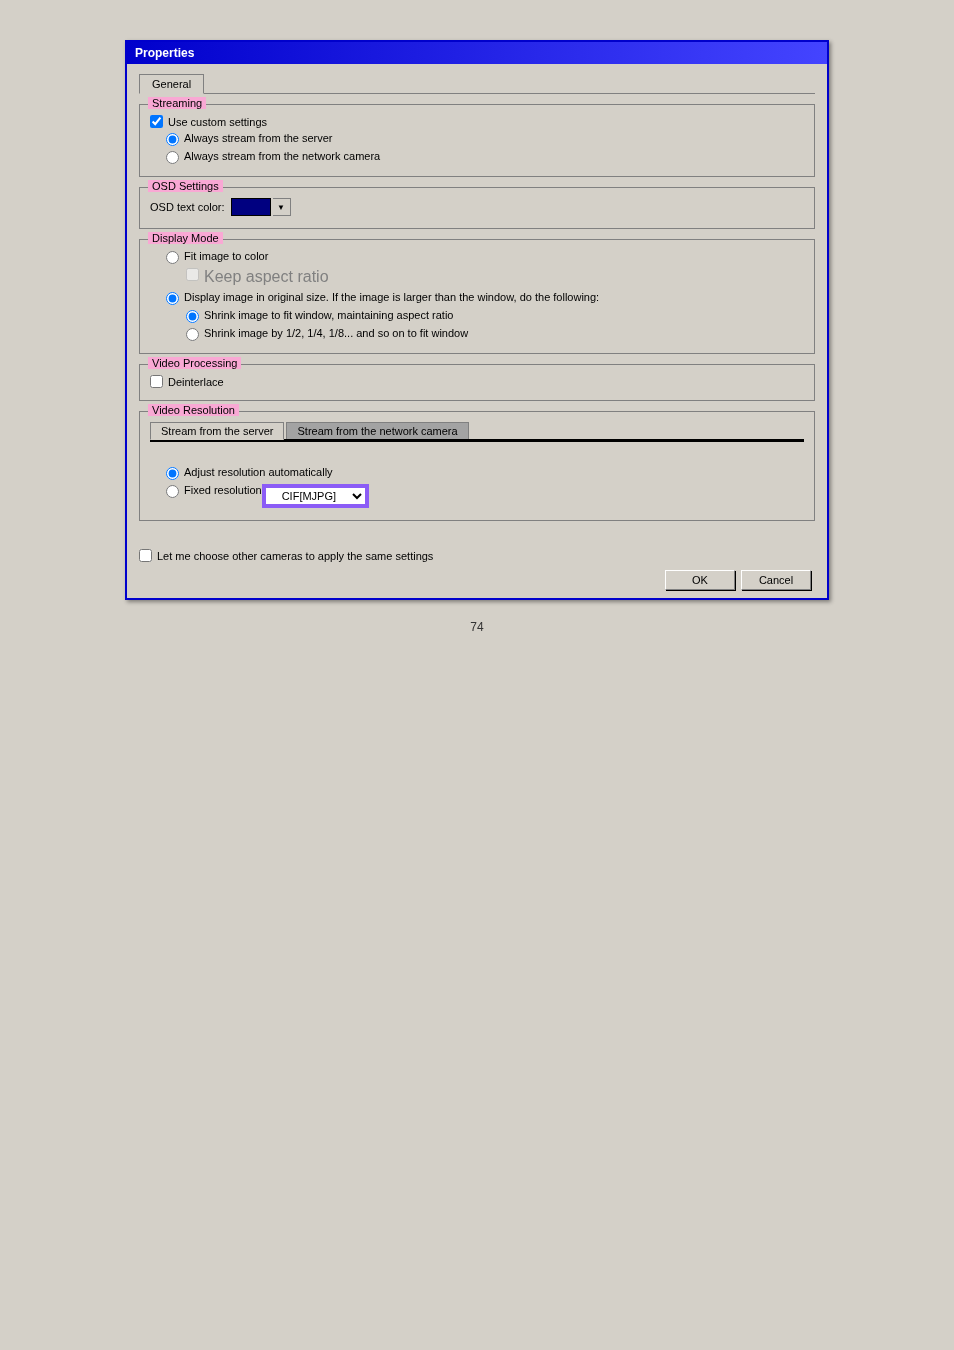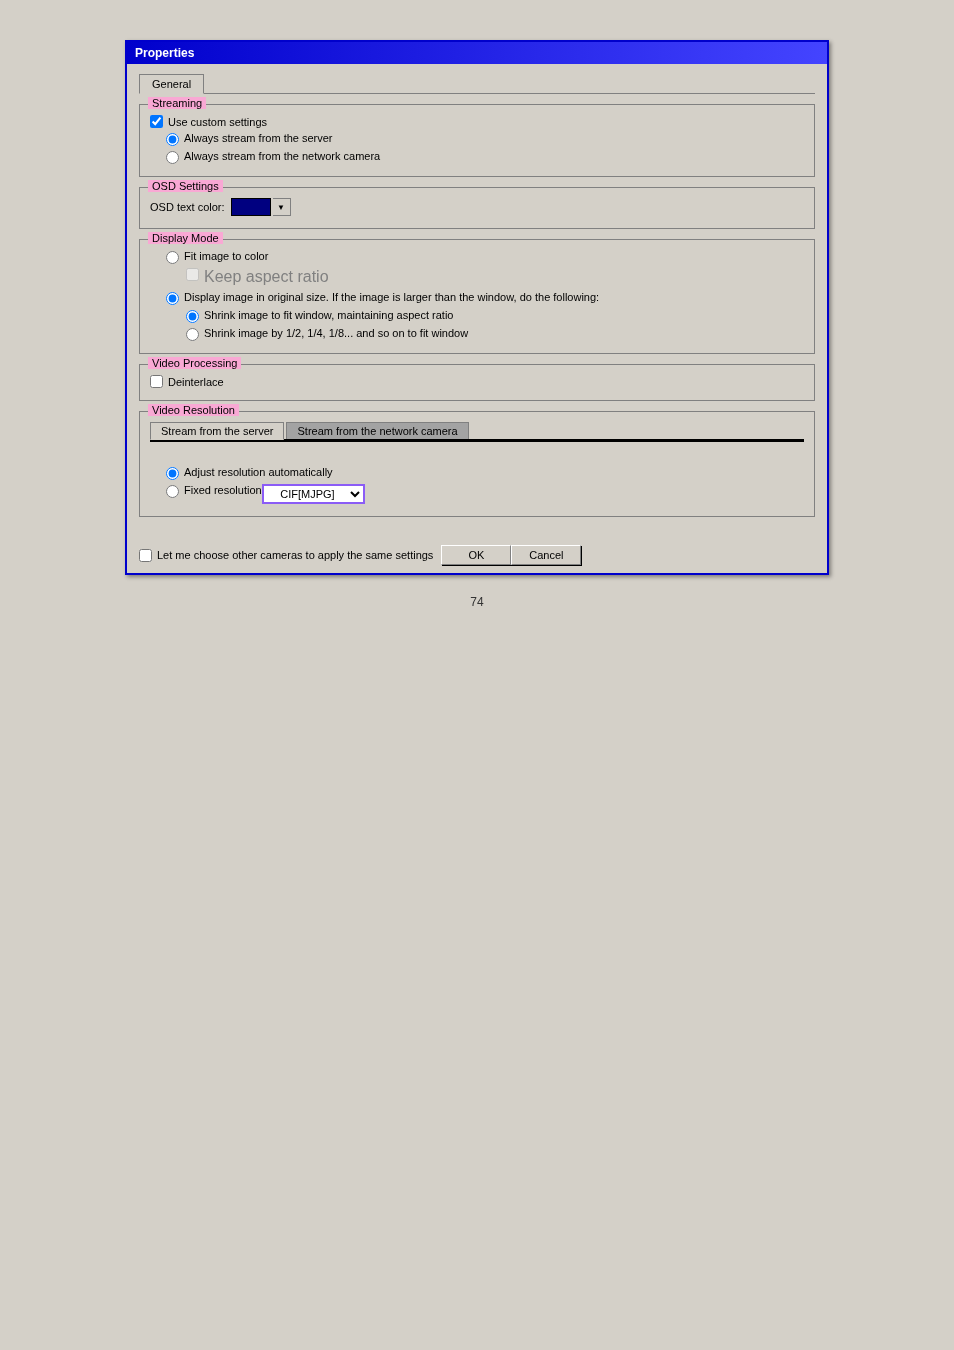--- a/index.html
+++ b/index.html
@@ -145,40 +145,40 @@
     }
     .sub-tab.active {
       background: #d4d0c8;
       border-bottom: 1px solid #d4d0c8;
       margin-bottom: -1px;
       position: relative;
       z-index: 1;
     }
     .resolution-dropdown {
       background: white;
-      border: 2px solid #8b5cf6;
+      border: 4px solid #8b5cf6;
       padding: 1px 12px;
       font-size: 11px;
       min-width: 90px;
       color: #000;
-      text-align: right;
     }
     .footer-section {
       padding: 8px 12px;
       display: flex;
-      flex-direction: row;
+      flex-direction: column;
       gap: 8px;
     }
     .let-me-choose-row {
       display: flex;
       align-items: center;
     }
     .button-row {
       display: flex;
       justify-content: flex-end;
+      gap: 6px;
       padding-right: 4px;
     }
     .win-button {
       min-width: 70px;
       padding: 3px 10px;
       background: #d4d0c8;
       border: 1px solid #808080;
       border-top-color: #fff;
       border-left-color: #fff;
       font-size: 11px;

